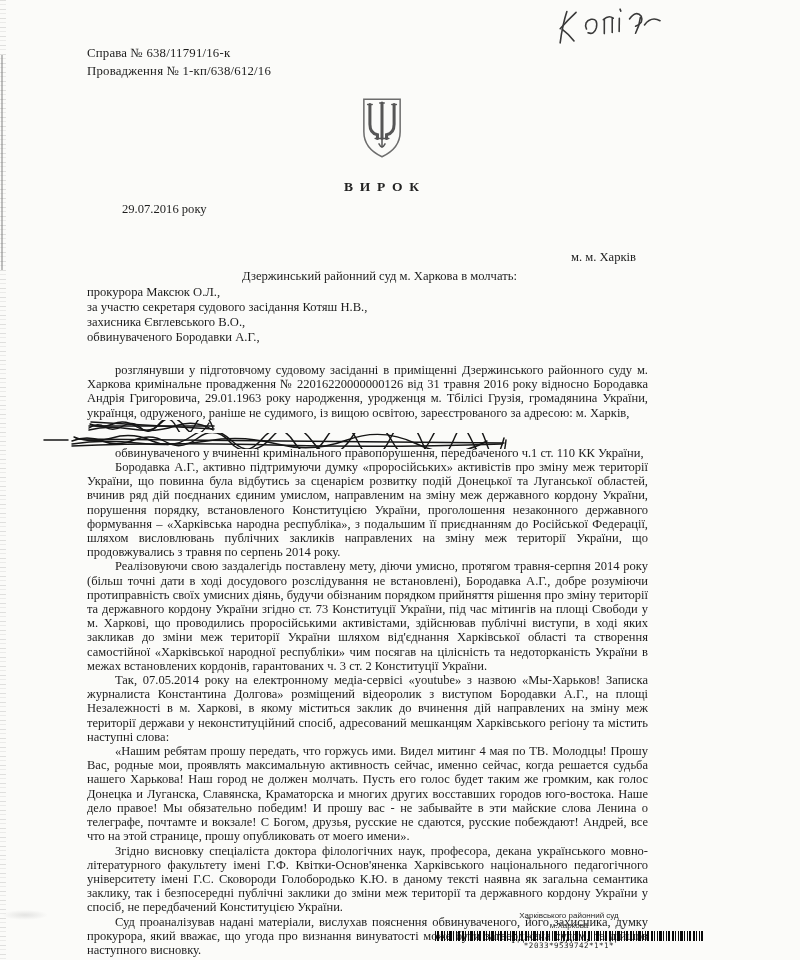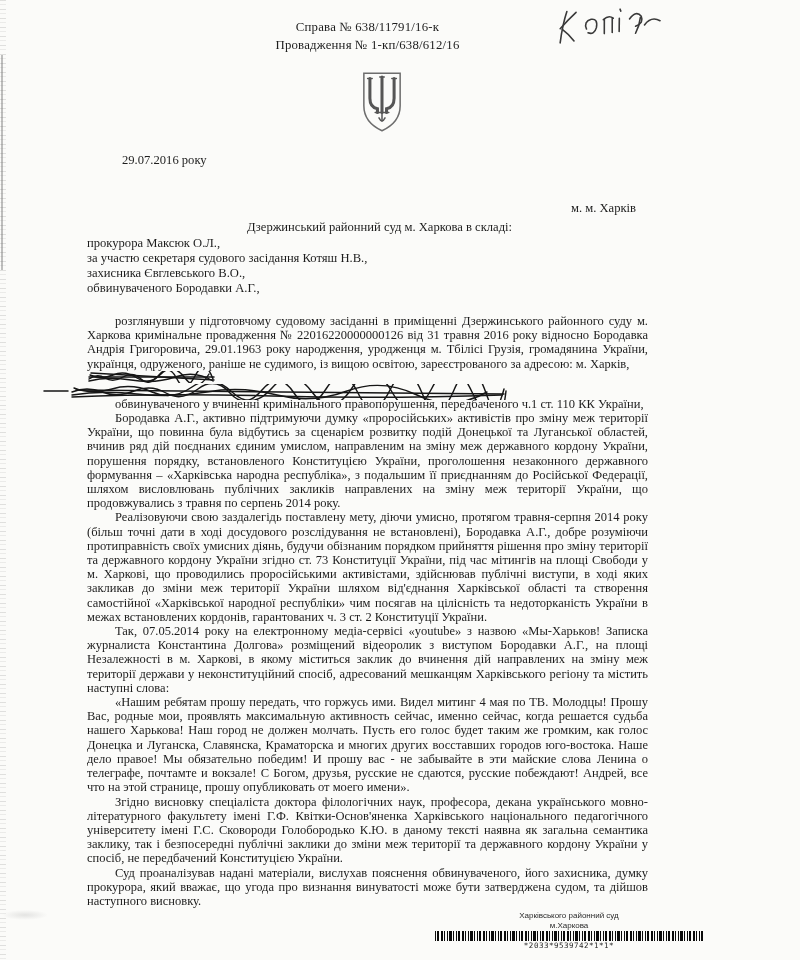--- a/index.html
+++ b/index.html
@@ -13,21 +13,21 @@
     background:repeating-linear-gradient(180deg, rgba(110,110,110,.30) 0 1px, rgba(255,255,255,0) 1px 4px, rgba(140,140,140,.22) 4px 5px, rgba(255,255,255,0) 5px 9px);
     opacity:.65;}
   .scan-edge2{position:absolute; left:1px; top:55px; width:2px; height:215px; background:rgba(100,100,100,.40);}
   .smudge{position:absolute; left:2px; top:910px; width:46px; height:10px;
     background:radial-gradient(closest-side, rgba(120,120,120,.18), rgba(120,120,120,0)); }
 
   .content{position:absolute; left:87px; top:0; width:561px;}
 
   .handwriting{position:absolute; left:548px; top:2px; transform:rotate(-8deg);}
 
-  .case-block{padding-top:18px; text-align:center; font-size:12.8px; line-height:18px; letter-spacing:.2px;}
+  .case-block{padding-top:44px; text-align:left; font-size:12.8px; line-height:18px; letter-spacing:.2px;}
 
   .emblem-wrap{width:46px; margin:17px auto 0; transform:translateX(14px);}
 
   .title-block{margin-top:16px; text-align:center; transform:translateX(14px); font-weight:bold; color:#222;}
   .title-line1{font-size:13.5px; letter-spacing:.5em; text-indent:.5em;}
   .title-line2{font-size:13.5px; letter-spacing:.3em; text-indent:.3em; margin-top:2px;}
 
   .date-row{display:flex; justify-content:space-between; margin-top:7px; font-size:12.6px; line-height:15px;}
   .date-row .date{margin-left:35px;}
   .date-row .place{padding-right:12px;margin-top:48px;}
@@ -103,28 +103,29 @@
           <path d="M43 10 H49"></path>
           <path d="M27 8 H33"></path>
           <path d="M21 55 H39"></path>
           <path d="M26 62 Q30 70 34 62"></path>
           <path d="M30 55 V66"></path>
         </g>
       </svg>
     </div>
 
     <div class="title-block">
+      <div class="title-line1">ВИРОК</div>
     </div>
 
     <div class="date-row">
       <span class="date">29.07.2016 року</span>
       <span class="place">м. м. Харків</span>
     </div>
 
-    <div class="court-intro">Дзержинський районний суд м. Харкова в складі:</div>
+    <div class="court-intro">Дзержинський районний суд м. Харкова в молчать:</div>
 
     <div class="composition">
       <div>прокурора Максюк О.Л.,</div>
       <div>за участю секретаря судового засідання Котяш Н.В.,</div>
       <div>захисника Євглевського В.О.,</div>
       <div>обвинуваченого Бородавки А.Г.,</div>
     </div>
 
     <div class="body-text">
 

